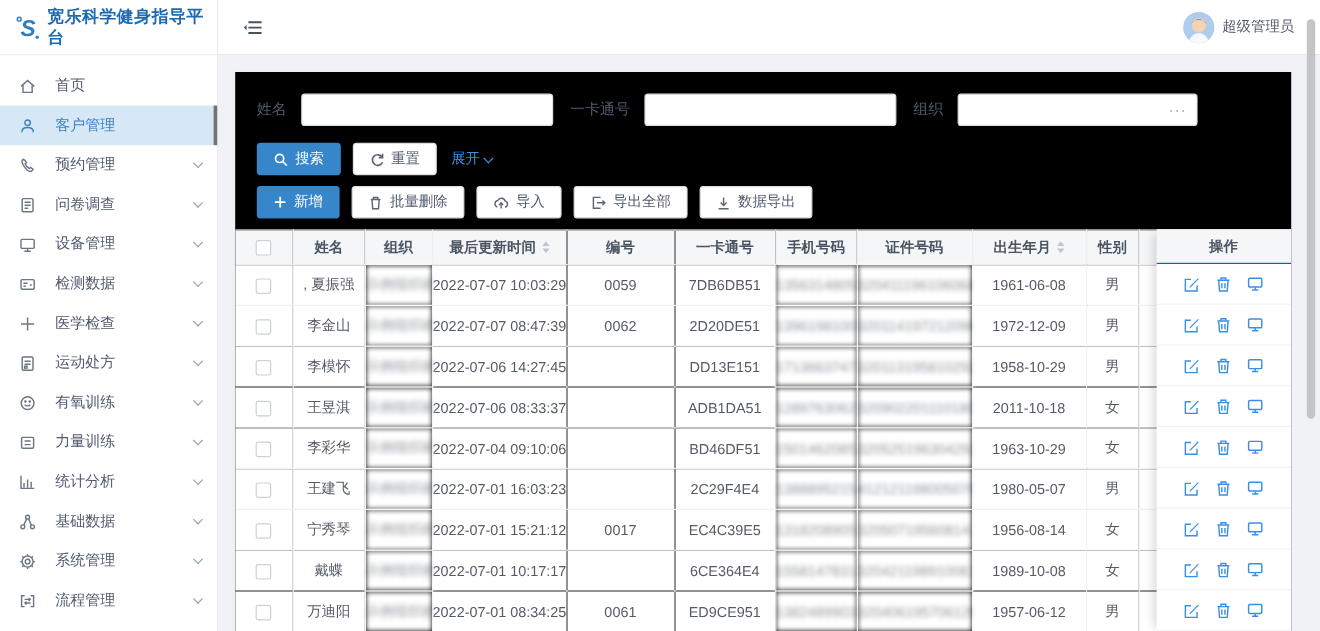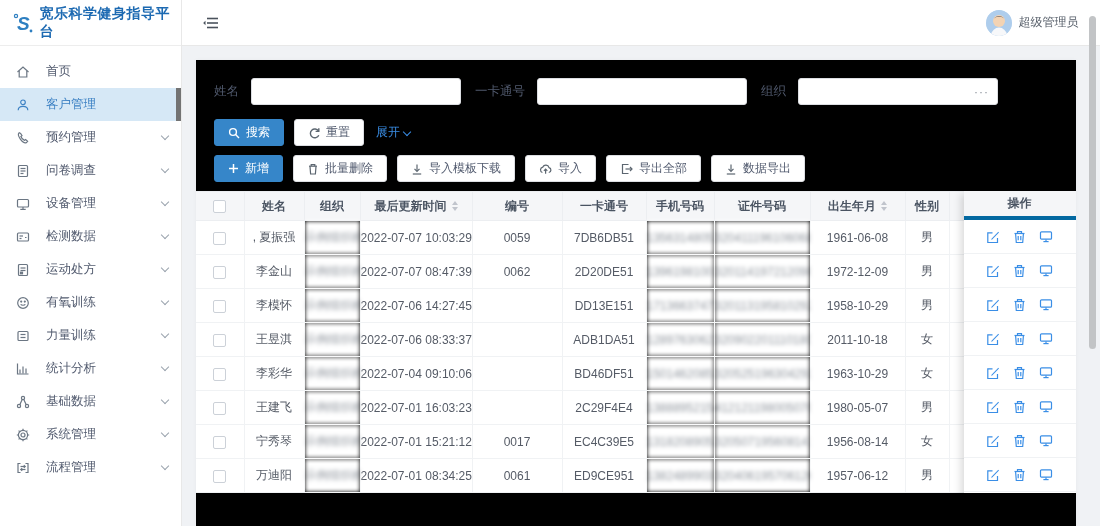--- a/index.html
+++ b/index.html
@@ -9,21 +9,21 @@
 
   
   .sidebar { width:182px; flex:0 0 182px; background:#fff; border-right:1px solid #e8e8e8; }
   .logo { height:46px; display:flex; align-items:center; gap:4px; padding-left:10px; border-bottom:1px solid #ededed; }
   .logo-text { font-size:14px; font-weight:bold; color:#1d6ab2; letter-spacing:0.5px; }
   .menu { padding-top:9px; }
   .menu-item { height:33px; display:flex; align-items:center; gap:15px; padding:0 13px 0 15px;
     font-size:12.5px; color:#515a6e; cursor:pointer; }
   .menu-item .mi-icon { width:16px; height:16px; display:inline-flex; }
   .menu-item .mi-icon svg { stroke:#6b7683; }
-  .menu-item.active { background:#d6e8f6; color:#3e82c4; border-right:5px solid #737373; }
+  .menu-item.active { background:#d6e8f6; color:#3e82c4; border-right:3px solid #737373; }
   .menu-item.active .mi-icon svg { stroke:#3e82c4; }
   .chev { width:6px; height:6px; border-right:1.4px solid #9aa3ad; border-bottom:1.4px solid #9aa3ad;
     transform:rotate(45deg); margin-left:auto; margin-bottom:3px; }
 
   
   .main { flex:1; display:flex; flex-direction:column; background:#f0f2f5; position:relative; }
   .topbar { height:46px; flex:0 0 46px; background:#fff; border-bottom:1px solid #e8e8e8;
     display:flex; align-items:center; justify-content:space-between; padding:0 22px 0 20px; }
   .fold-btn { display:inline-flex; cursor:pointer; }
   .userbox { display:flex; align-items:center; gap:7px; cursor:pointer; }
@@ -63,21 +63,21 @@
     display:inline-block; vertical-align:middle; cursor:pointer; }
   .sort { display:inline-flex; flex-direction:column; gap:2px; margin-left:5px; vertical-align:middle; }
   .sort i { width:0; height:0; border-left:3.5px solid transparent; border-right:3.5px solid transparent; display:block; }
   .sort .up { border-bottom:4px solid #c0c4cc; }
   .sort .down { border-top:4px solid #c0c4cc; }
   .masked { filter:blur(2px); color:#8f959d; }
 
   
   .ops-col { position:absolute; top:0; right:0; width:112px; background:#fff;
     box-shadow:-6px 0 8px -3px rgba(0,0,0,0.15); }
-  .ops-head { height:29px; background:#f5f6f8; border-bottom:4px solid #0369a1; display:flex;
+  .ops-head { height:29px; background:#f5f6f8; border-bottom:1px solid #0369a1; display:flex;
     align-items:center; justify-content:center; font-weight:bold; font-size:12px; color:#4a5462; }
   .ops-row { height:34px; display:flex; align-items:center; justify-content:center; gap:13px;
     border-bottom:1px solid #f0f2f4; background:#fff; }
   .ops-row span { display:inline-flex; cursor:pointer; }
 
   
   .v-track { position:absolute; right:2px; top:0; bottom:0; width:10px; }
   .v-thumb { position:absolute; right:3px; top:16px; width:7px; height:333px; background:#c2c4c6; border-radius:4px; cursor:pointer; }
 </style>
 </head>
@@ -148,20 +148,30 @@
         <div class="menu-item">
           <span class="mi-icon">
             <svg width="16" height="16" fill="none" stroke-width="1.2">
               <rect x="2.5" y="4" width="11" height="8" rx="1"></rect>
               <path d="M4.5 7 H8"></path>
               <path d="M4.5 9.5 H6.5"></path>
               <path d="M10 8.5 H11.5"></path>
             </svg>
           </span>
           <span>检测数据</span>
+          <span class="chev"></span>
+        </div>
+        <div class="menu-item">
+          <span class="mi-icon">
+            <svg width="16" height="16" fill="none" stroke-width="1.2">
+              <path d="M8 2.5 V13.5"></path>
+              <path d="M2.5 8 H13.5"></path>
+            </svg>
+          </span>
+          <span>医学检查</span>
           <span class="chev"></span>
         </div>
         <div class="menu-item">
           <span class="mi-icon">
             <svg width="16" height="16" fill="none" stroke-width="1.2">
               <rect x="3.5" y="2.5" width="9" height="11" rx="1"></rect>
               <path d="M5.5 6 H10.5"></path>
               <path d="M5.5 8.5 H10.5"></path>
               <rect x="5.5" y="10.2" width="2" height="1.6"></rect>
             </svg>
@@ -310,28 +320,20 @@
           </svg>
           <span>新增</span>
         </button>
         <button class="btn">
           <svg width="12" height="12" fill="none" stroke-width="1.2">
             <path d="M2 3.2 H10"></path>
               <path d="M4.2 3 V1.6 H7.8 V3"></path>
               <path d="M3 3.4 L3.6 11 H8.4 L9 3.4"></path>
           </svg>
           <span>批量删除</span>
-        </button>
-        <button class="btn">
-          <svg width="12" height="12" fill="none" stroke-width="1.2">
-            <path d="M6 1.5 V8"></path>
-              <path d="M3.5 5.8 L6 8.3 L8.5 5.8"></path>
-              <path d="M1.8 11 H10.2"></path>
-          </svg>
-          <span>导入模板下载</span>
         </button>
         <button class="btn">
           <svg width="13" height="12" fill="none" stroke-width="1.2">
             <path d="M3.4 9.5 A2.8 2.8 0 0 1 3.8 4.1 A3.3 3.3 0 0 1 10 4.6 A2.5 2.5 0 0 1 9.8 9.5"></path>
             <path d="M6.6 10.8 V6.2"></path>
               <path d="M4.9 7.8 L6.6 6 L8.3 7.8"></path>
           </svg>
           <span>导入</span>
         </button>
         <button class="btn">
@@ -475,20 +477,33 @@
                 <td>0017</td>
                 <td>EC4C39E5</td>
                 <td class="masked">13182089052</td>
                 <td class="masked">320507195608141828</td>
                 <td>1956-08-14</td>
                 <td>女</td>
                 <td></td>
               </tr>
               <tr>
                 <td><span class="checkbox"></span></td>
+                <td>戴蝶</td>
+                <td class="masked">示例组织机构...</td>
+                <td>2022-07-01 10:17:17</td>
+                <td></td>
+                <td>6CE364E4</td>
+                <td class="masked">15581478312</td>
+                <td class="masked">320421198910081003</td>
+                <td>1989-10-08</td>
+                <td>女</td>
+                <td></td>
+              </tr>
+              <tr>
+                <td><span class="checkbox"></span></td>
                 <td>万迪阳</td>
                 <td class="masked">示例组织机构...</td>
                 <td>2022-07-01 08:34:25</td>
                 <td>0061</td>
                 <td>ED9CE951</td>
                 <td class="masked">13824899035</td>
                 <td class="masked">320406195706120018</td>
                 <td>1957-06-12</td>
                 <td>男</td>
                 <td></td>

